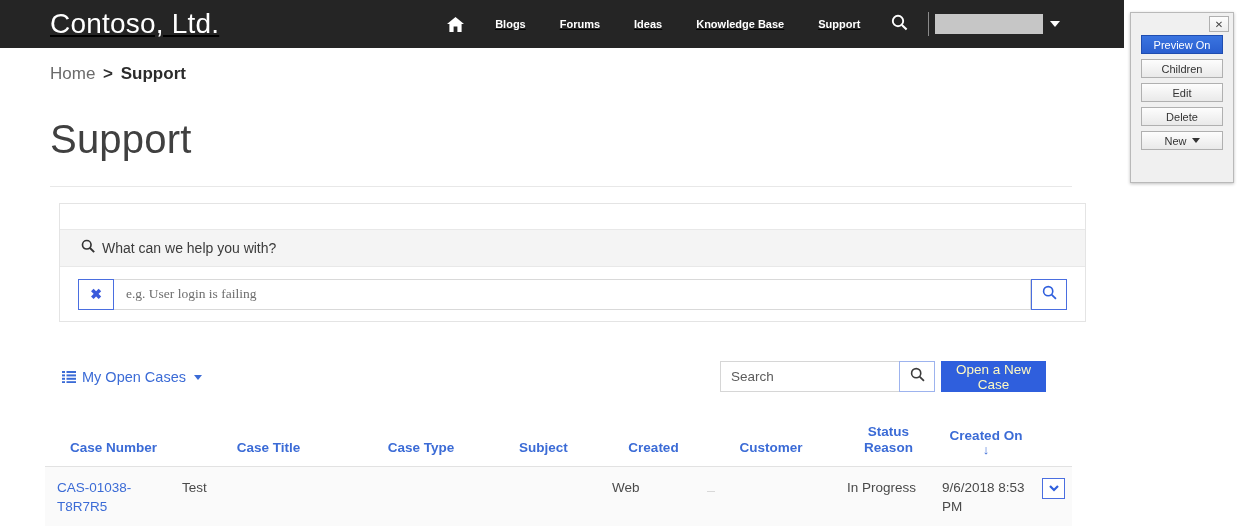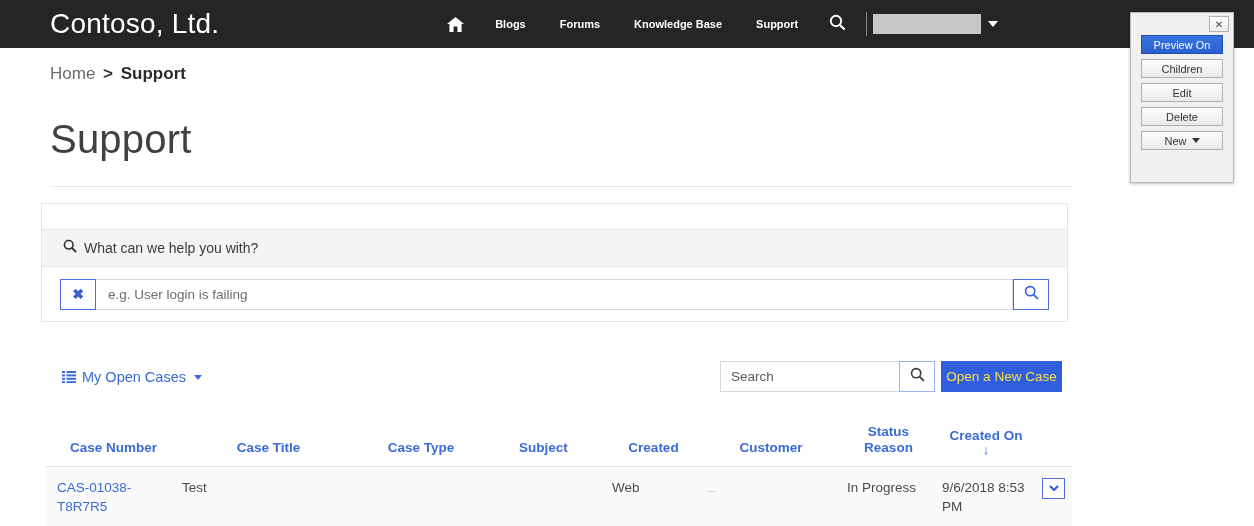--- a/index.html
+++ b/index.html
@@ -7,23 +7,23 @@
     width: 1254px; height: 526px;
     background: #ffffff;
     font-family: "Liberation Sans", sans-serif;
     overflow: hidden;
   }
   body { position: relative; }
 
   
   .navbar {
     position: absolute; left: 0; top: 0;
-    width: 1254px; height: 48px;
+    width: 1124px; height: 48px;
     background: #252525;
-    display: flex; align-items: center;
+    display: flex; align-items: center; text-decoration: underline;
   }
   .brand {
     margin-left: 50px;
     color: #ffffff;
     font-size: 28px;
     font-weight: 300;
     letter-spacing: .2px;
     white-space: nowrap;
   }
   .nav-links {
@@ -78,21 +78,21 @@
     font-size: 40px; font-weight: 300; color: #404040;
     letter-spacing: .2px;
   }
   .title-rule {
     position: absolute; left: 50px; top: 186px;
     width: 1022px; height: 1px; background: #e8e8e8;
   }
 
   
   .help-panel {
-    position: absolute; left: 41px; top: 203px;
+    position: absolute; left: 59px; top: 203px;
     width: 1027px; height: 119px;
     border: 1px solid #e4e4e4;
     background: #ffffff;
   }
   .help-strip { height: 26px; background: #ffffff; border-bottom: 1px solid #e8e8e8; }
   .help-head {
     height: 37px; background: #f4f4f4;
     border-bottom: 1px solid #e8e8e8;
     display: flex; align-items: center; padding-left: 21px; gap: 7px;
   }
@@ -104,21 +104,21 @@
     width: 36px; height: 31px;
     border: 1px solid #4a6ee0; background: #ffffff;
     color: #3b5bdb; font-size: 14px; font-weight: bold;
     display: flex; align-items: center; justify-content: center;
     cursor: pointer;
   }
   .help-input {
     flex: 1; height: 31px;
     border: 1px solid #d9d9d9; border-left: none;
     padding: 0 12px; font-size: 13.5px; color: #6d6d6d;
-    font-family: Liberation Sans, sans-serif;
+    font-family: Liberation Serif, serif;
     outline: none; background: #fff;
   }
   .help-input::placeholder { color: #6d6d6d; opacity: 1; }
   .help-go {
     width: 36px; height: 31px;
     border: 1px solid #4a6ee0; background: #ffffff;
     display: flex; align-items: center; justify-content: center;
     cursor: pointer;
   }
 
@@ -148,22 +148,22 @@
   }
   .grid-search-input::placeholder { color: #5c5c5c; opacity: 1; }
   .grid-search-btn {
     width: 36px; height: 31px; margin-left: -1px;
     border: 1px solid #9db3ee; background: #ffffff;
     display: flex; align-items: center; justify-content: center;
     cursor: pointer;
   }
   .new-case-btn {
     position: absolute; left: 941px; top: 361px;
-    width: 121px; height: 31px;
-    background: #2f5fdd; color: #fde047;
+    width: 105px; height: 31px;
+    background: #2f5fdd; color: #fef9c3;
     border: none; font-size: 13.5px;
     font-family: "Liberation Sans", sans-serif;
     display: flex; align-items: center; justify-content: center;
     cursor: pointer;
   }
 
   
   .case-table {
     position: absolute; left: 45px; top: 415px;
     width: 1027px;
@@ -257,20 +257,21 @@
   <div class="nav-links">
     <div class="nav-link nav-home">
       <span class="home-icon">
         <svg width="17" height="15" viewBox="0 0 17 15">
             <path d="M8.5 0L0 7h2.4v8h4.2V9.6h3.8V15h4.2V7H17z" fill="#ffffff"></path>
           </svg>
       </span>
     </div>
     <a class="nav-link">Blogs</a>
     <a class="nav-link">Forums</a>
+    <a class="nav-link">Ideas</a>
     <a class="nav-link">Knowledge Base</a>
     <a class="nav-link">Support</a>
 
     <div class="nav-search-btn">
       <span>
         <svg width="17" height="17" viewBox="0 0 17 17">
           <circle cx="7" cy="7" r="5.2" fill="none" stroke="#ffffff" stroke-width="1.9"></circle>
           <line x1="10.9" y1="10.9" x2="15.6" y2="15.6" stroke="#ffffff" stroke-width="2.1"></line>
         </svg>
       </span>

